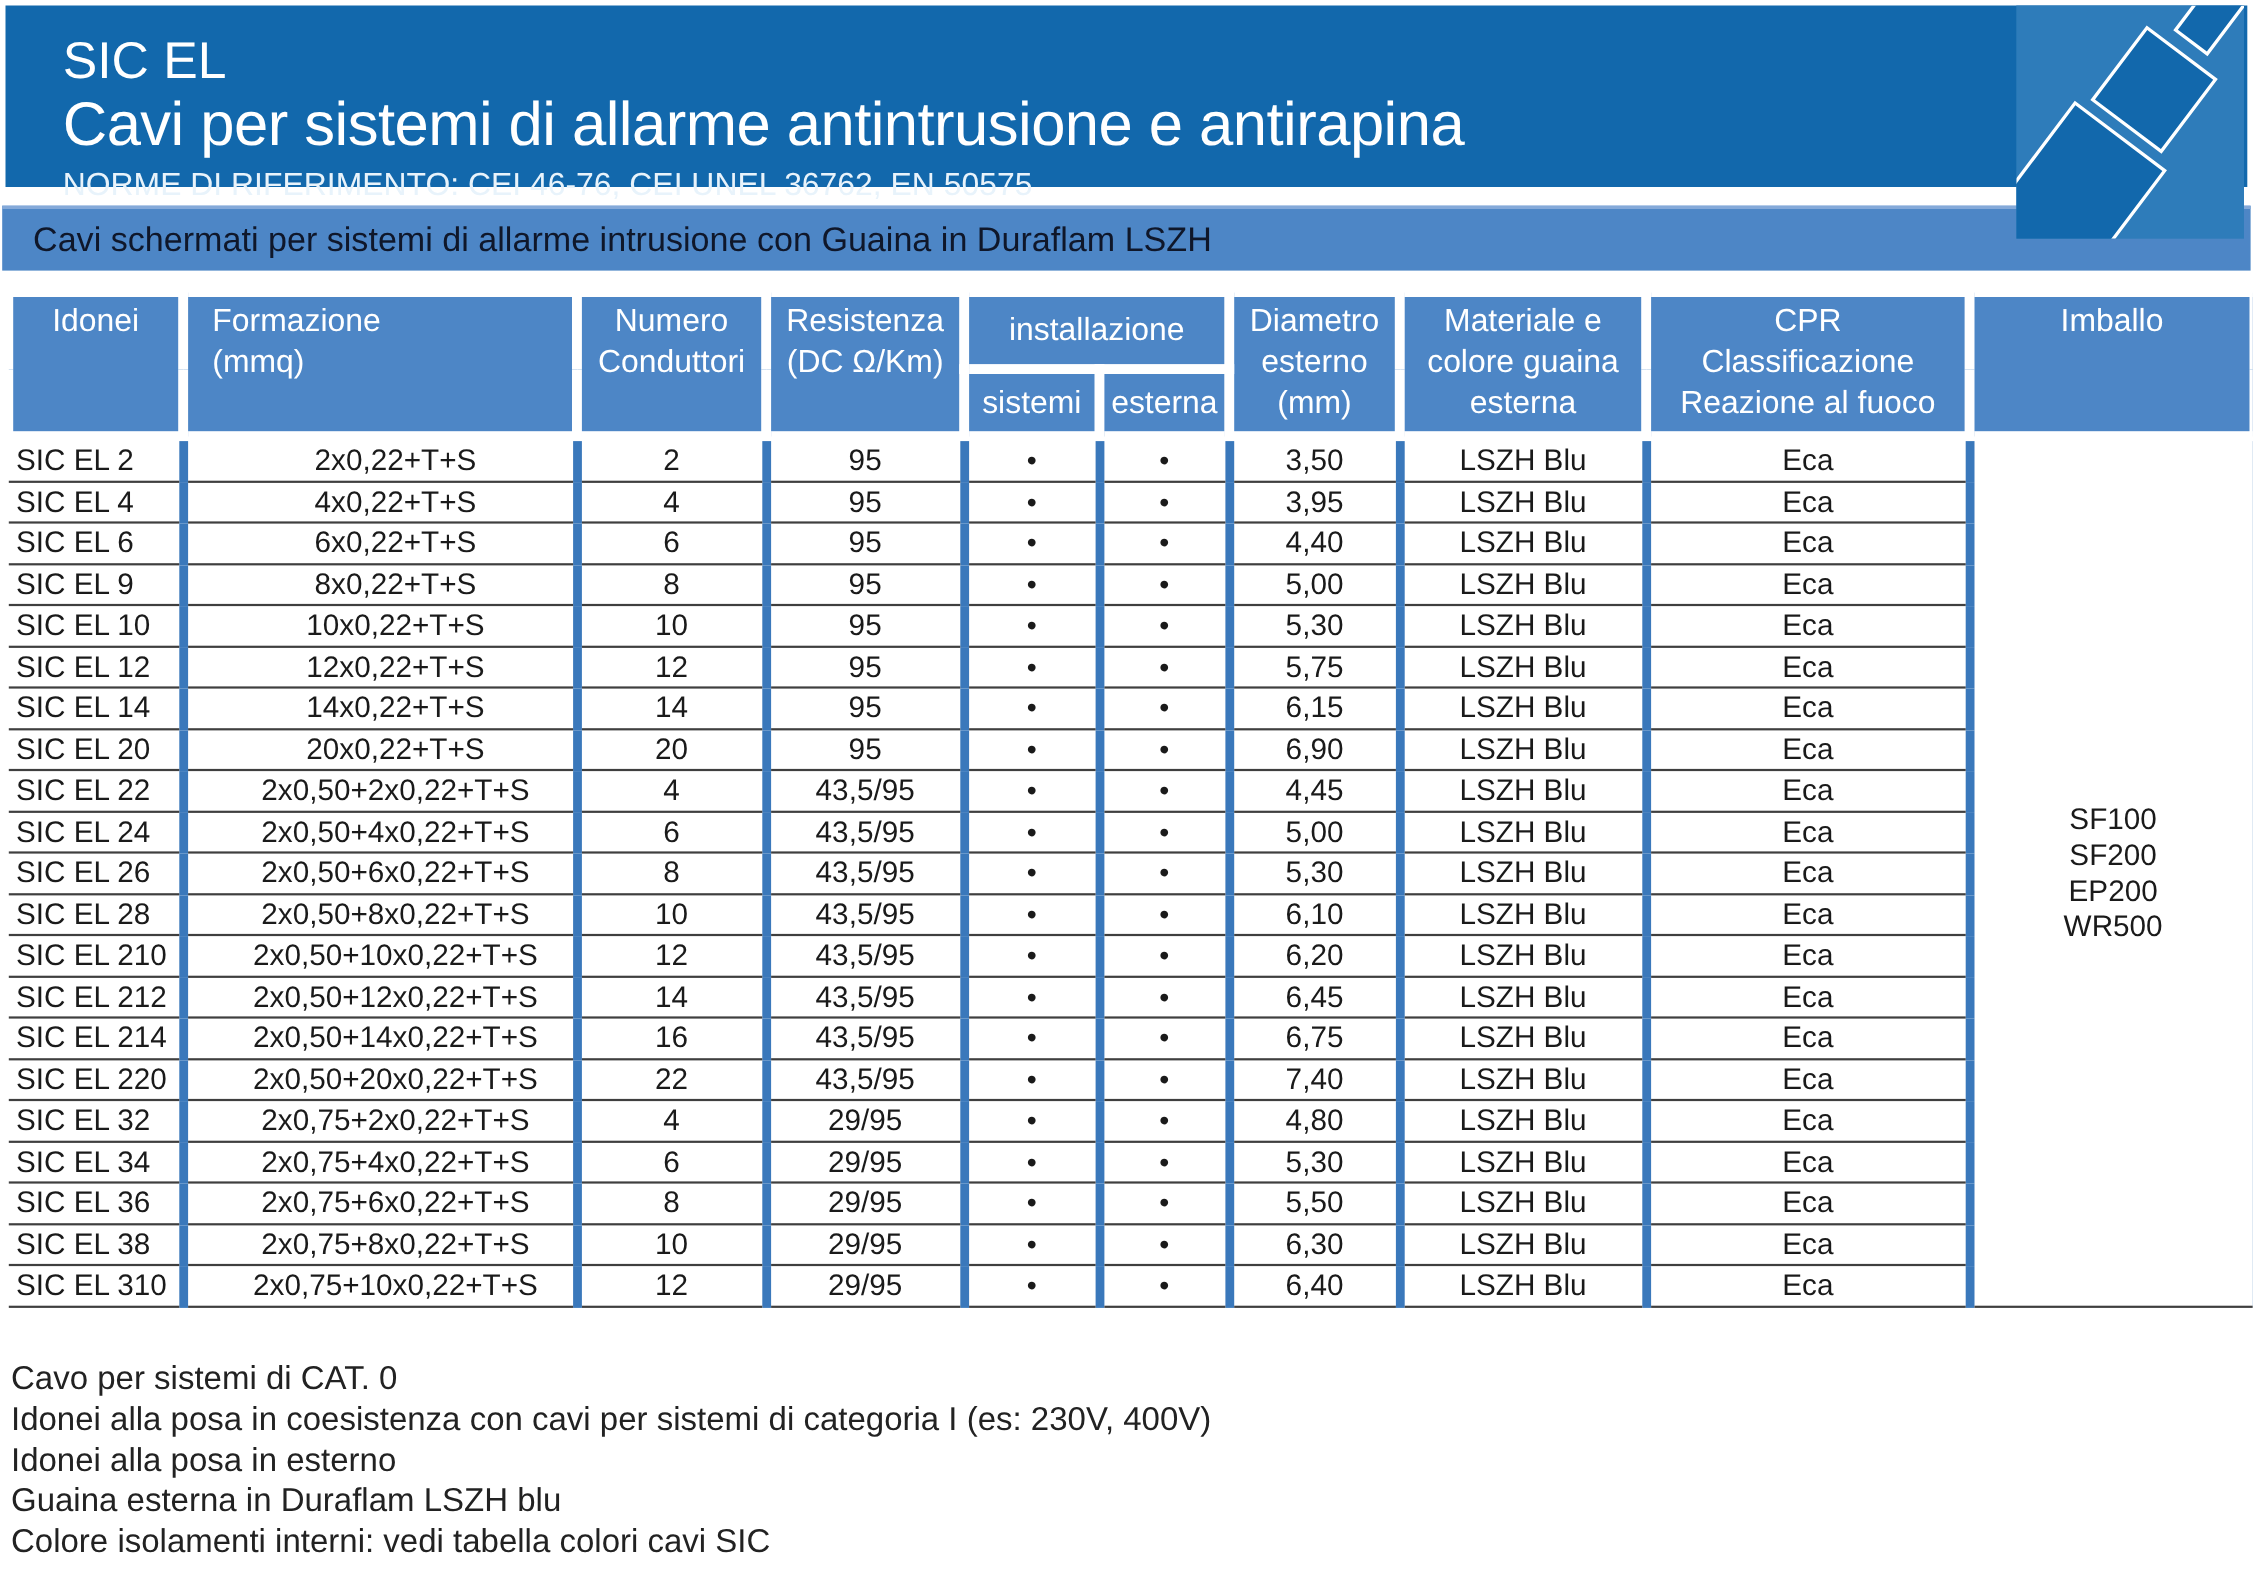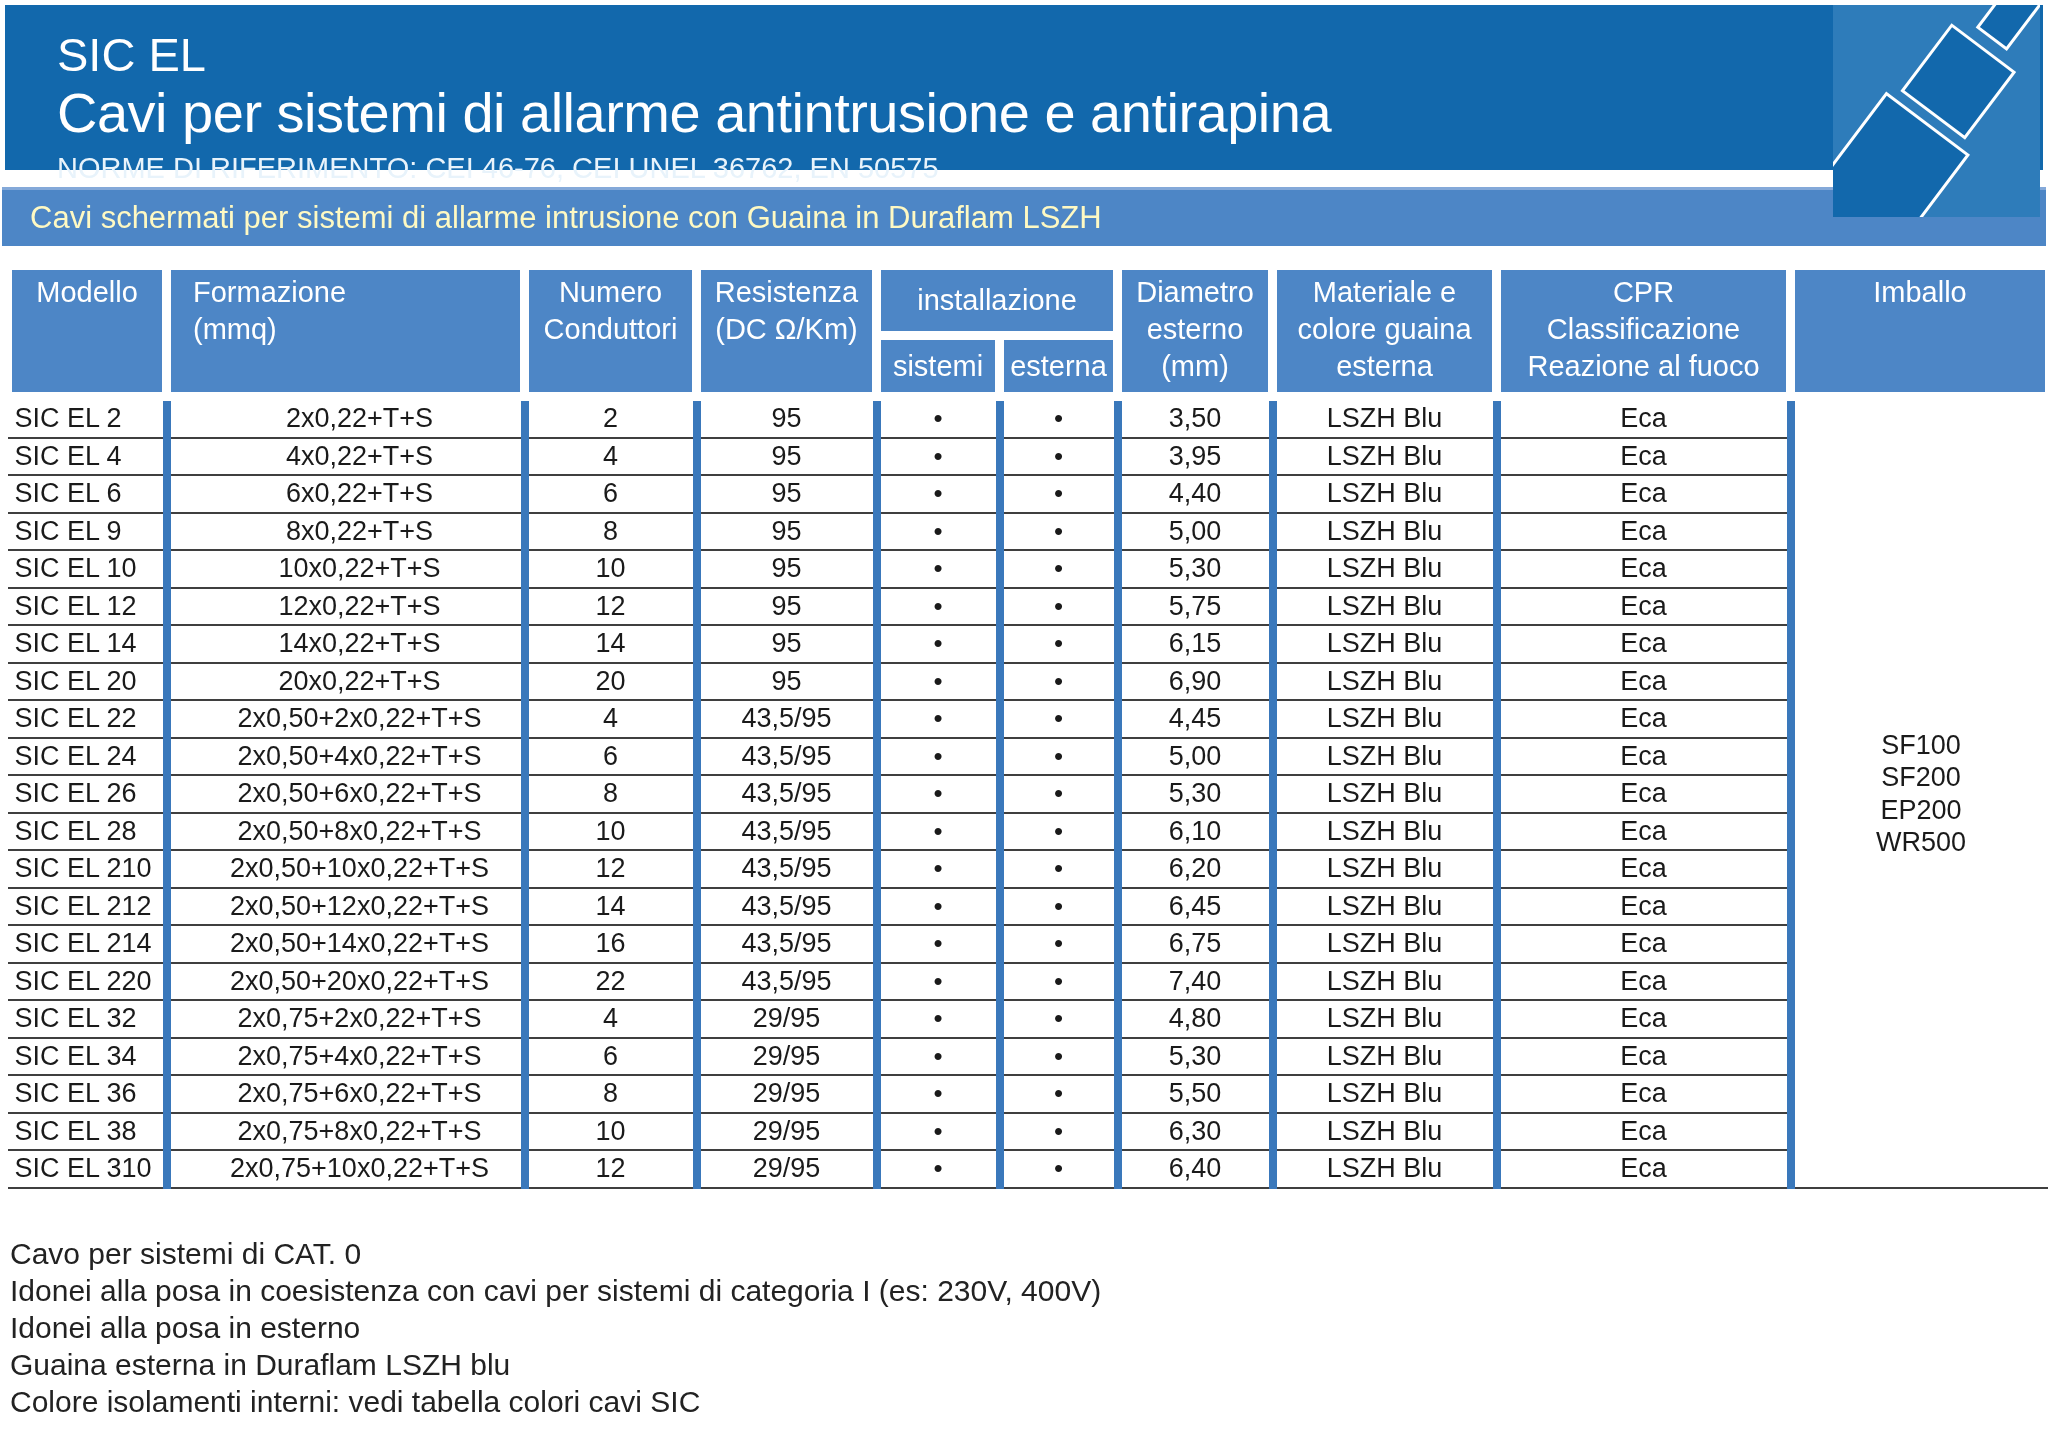--- a/index.html
+++ b/index.html
@@ -34,21 +34,21 @@
   }
   .banner-icon svg{display:block;}
   
   .subbar{
     margin:17px 2px 0 2px;
     height:56px;
     background:var(--panel);
     border-top:3px solid #84a9d9;
     display:flex;align-items:center;
     padding-left:28px;
-    color:#fef9c3;font-size:31px;
+    color:#0f172a;font-size:31px;
   }
   
   table.datasheet{
     margin:15px 0 0 3px;
     width:2042px;
     border-collapse:collapse;
     table-layout:fixed;
   }
   .datasheet th{
     background:var(--panel);
@@ -129,21 +129,21 @@
       <col style="width:180px">
         <col style="width:123px">
         <col style="width:118px">
       <col style="width:155px">
         <col style="width:224px">
         <col style="width:294px">
       <col style="width:259px">
     </colgroup>
     <thead>
       <tr class="tier1">
-        <th rowspan="2">Modello</th>
+        <th rowspan="2">Idonei</th>
         <th rowspan="2" class="h-form">Formazione
 (mmq)</th>
         <th rowspan="2">Numero
 Conduttori</th>
         <th rowspan="2">Resistenza
 (DC Ω/Km)</th>
         <th colspan="2" class="h-inst">installazione</th>
         <th rowspan="2">Diametro
 esterno
 (mm)</th>

